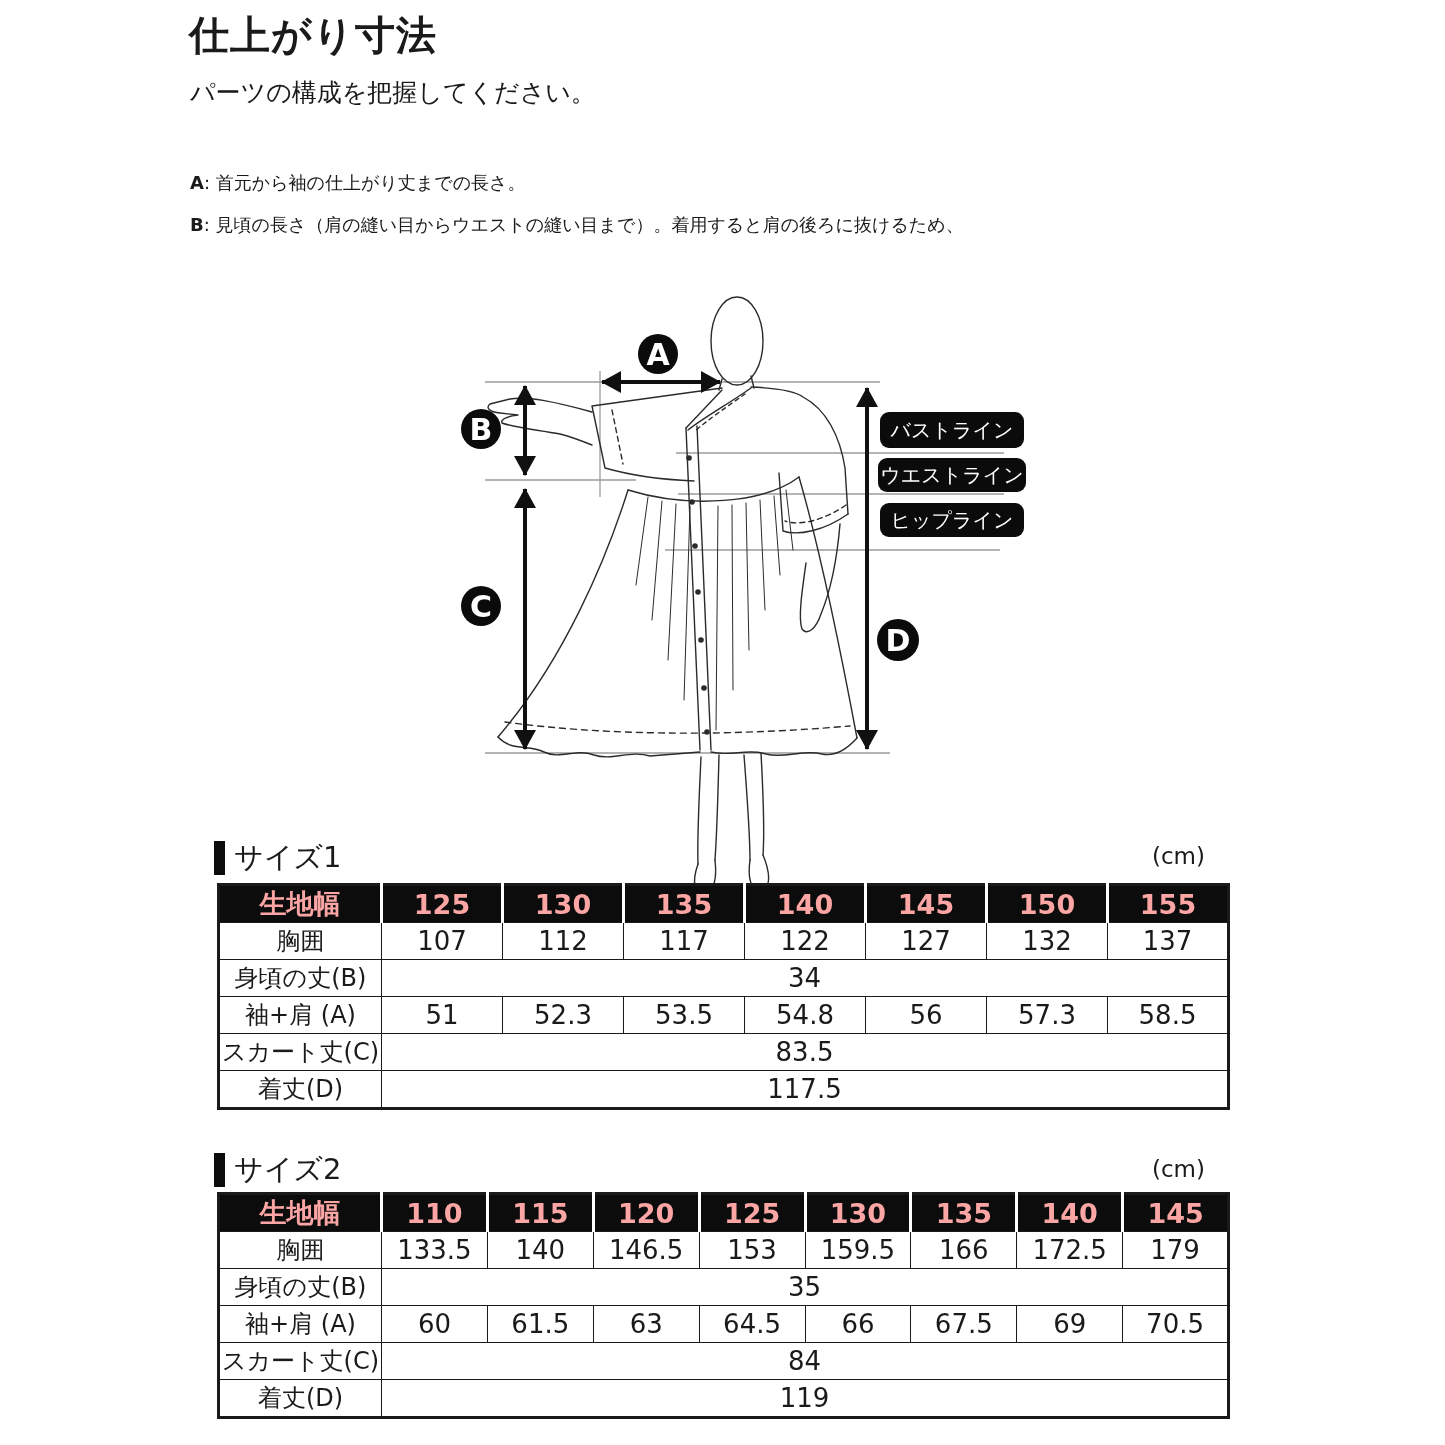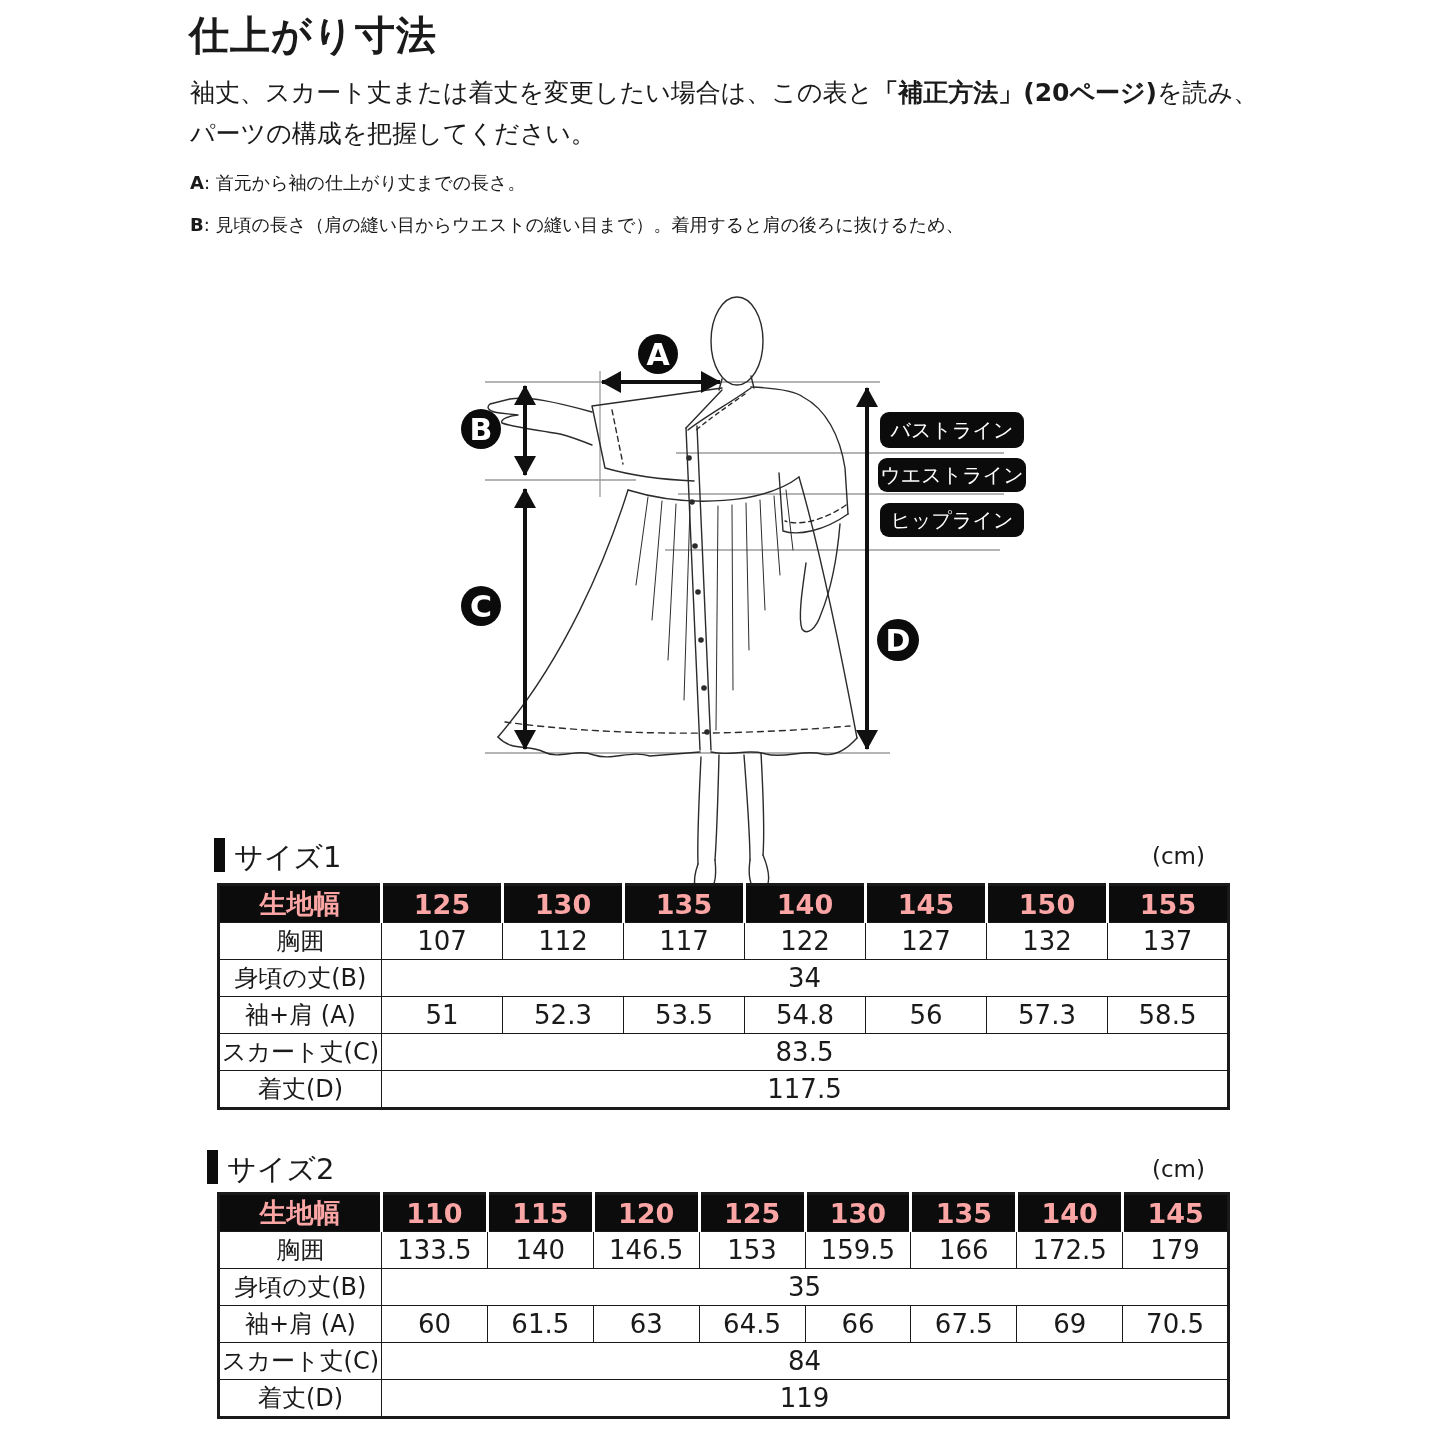--- a/index.html
+++ b/index.html
@@ -9,39 +9,38 @@
     overflow:hidden;
   }
   .abs{position:absolute;}
   .doc-title{left:189px;top:8px;font-size:40px;font-weight:800;letter-spacing:1px;}
   .intro{left:190px;top:72px;font-size:25px;line-height:41px;width:1140px;}
   .intro b{font-weight:700;}
   .notes{left:190px;top:162px;font-size:18px;line-height:42px;width:1150px;}
   .notes b{font-weight:700;}
   .note-line{display:block;}
   svg.diagram{left:430px;top:278px;}
-  .size-title{font-size:29px;font-weight:500;display:flex;align-items:flex-start;gap:9px;}
+  .size-title{font-size:29px;font-weight:500;display:flex;align-items:center;gap:9px;}
   .size-bar{display:inline-block;width:11px;height:34px;background:#0c0c0c;}
   .unit{font-size:23px;text-align:right;width:155px;}
   table.mtable{border-collapse:collapse;table-layout:fixed;width:1013px;border:3px solid #1a1a1a;background:#fff;}
   table.mtable td{border:1.6px solid #1a1a1a;height:36px;text-align:center;vertical-align:middle;
     font-size:26px;padding:0;overflow:hidden;white-space:nowrap;}
   table.mtable tr.hdr td{background:#0c0c0c;color:#fca5a5;font-weight:700;font-size:27px;
     border-left:3px solid #ffffff;border-right:3px solid #ffffff;border-top:none;border-bottom:1.6px solid #1a1a1a;}
   table.mtable tr.hdr td:first-child{border-left:none;}
   table.mtable tr.hdr td:last-child{border-right:none;}
   table.mtable td.rl{font-size:24px;}
 </style>
 </head>
 <body>
 
 <div class="abs doc-title">仕上がり寸法</div>
 
 <div class="abs intro">
-  <span class="note-line"><span>袖丈、スカート丈または着丈を変更したい場合は、この表と</span><b>「補正方法」(20ページ)</b><span>を読み、</span></span>
   <span class="note-line">パーツの構成を把握してください。</span>
 </div>
 
 <div class="abs notes">
   <span class="note-line"><b>A</b><span>: 首元から袖の仕上がり丈までの長さ。</span></span>
   <span class="note-line"><b>B</b><span>: 見頃の長さ（肩の縫い目からウエストの縫い目まで）。着用すると肩の後ろに抜けるため、</span></span>
 </div>
 
 <svg class="abs diagram" width="760" height="645" viewBox="430 278 760 645" xmlns="http://www.w3.org/2000/svg">
   <defs>
@@ -193,21 +192,21 @@
         <td class="rl">スカート丈(C)</td>
         <td colspan="7">83.5</td>
       </tr>
       <tr>
         <td class="rl">着丈(D)</td>
         <td colspan="7">117.5</td>
       </tr>
     </tbody>
   </table>
 
-<div class="abs size-title" style="left:207px;top:1150px;">
+<div class="abs size-title" style="left:214px;top:1150px;">
   <span class="size-bar"></span>
   <span>サイズ2</span>
 </div>
 <div class="abs unit" style="left:1050px;top:1156px;">(cm)</div>
 <table class="mtable abs" style="left:217px;top:1192px;">
     <colgroup>
       <col style="width:163px">
       <col>
       <col>
       <col>

